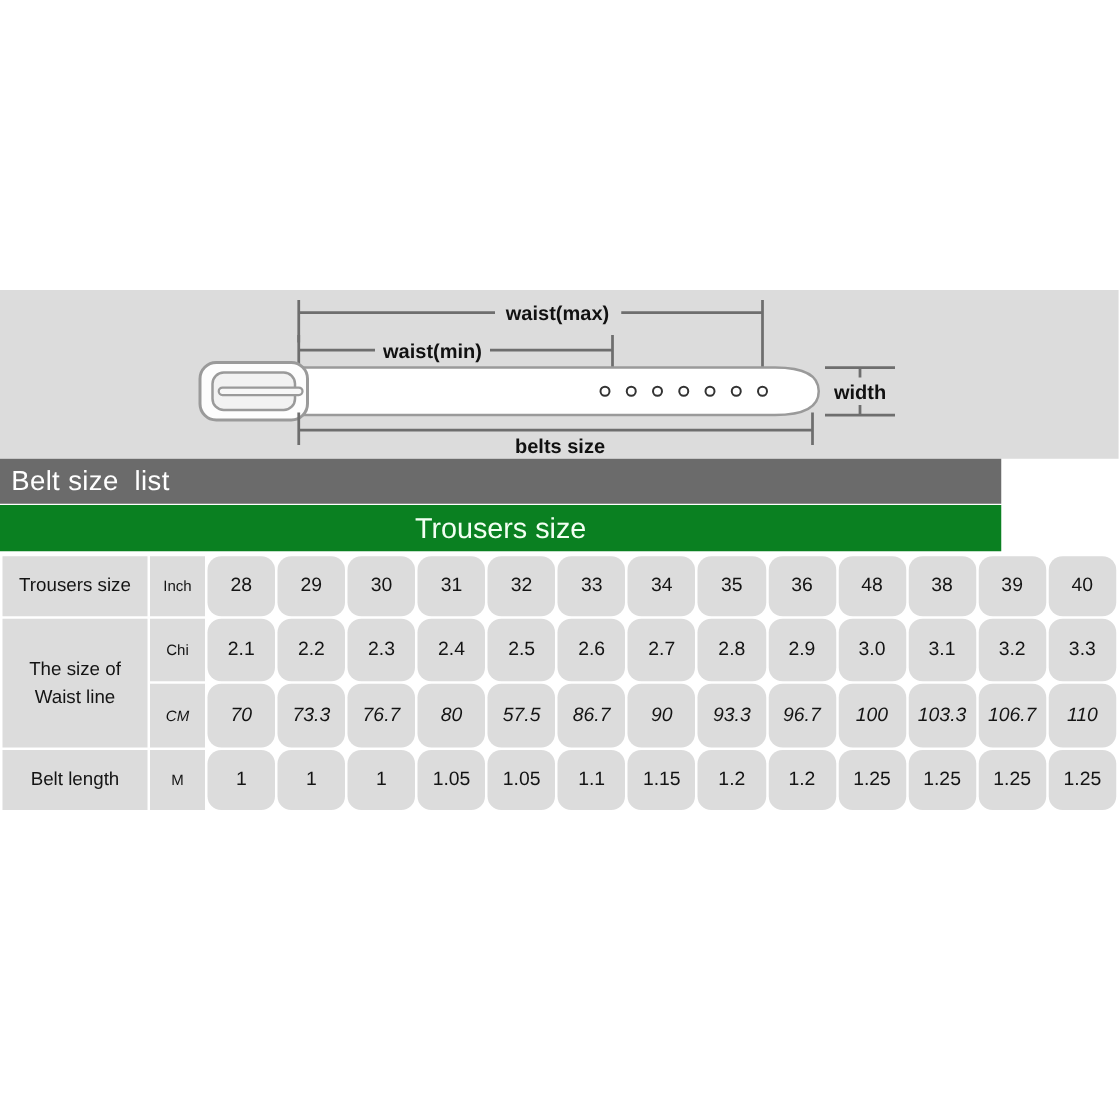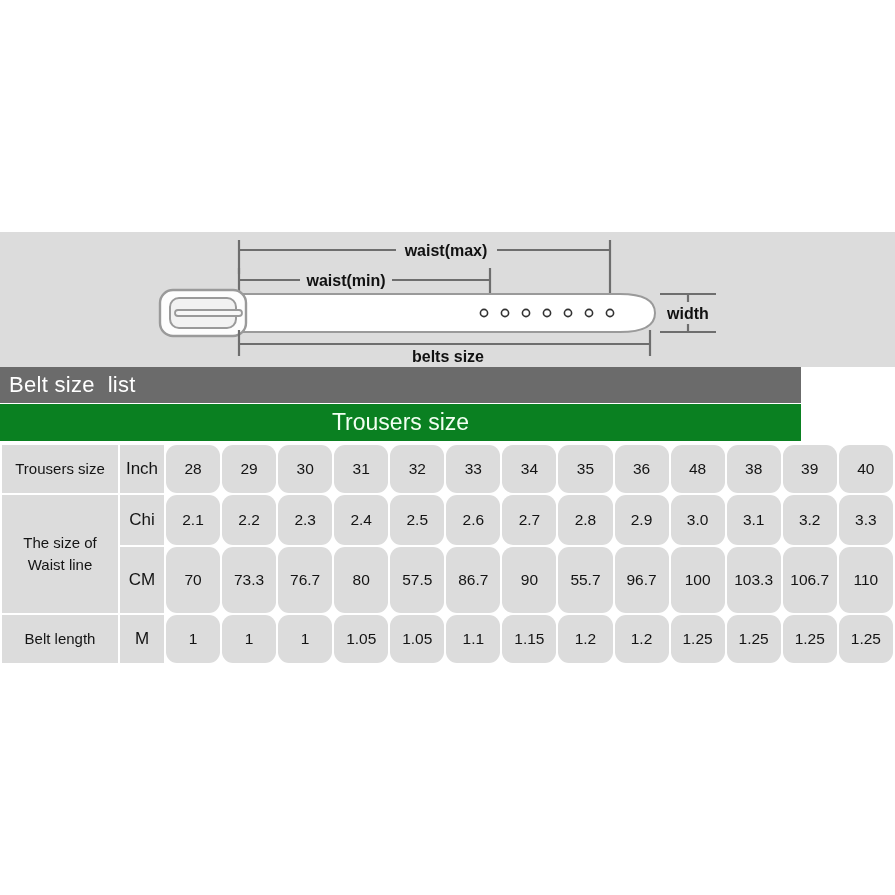--- a/index.html
+++ b/index.html
@@ -89,29 +89,29 @@
     padding: 0;
     border: 0;
   }
   #size-table td.rowlabel {
     width: 116px;
     font-size: 15px;
     line-height: 1.45;
   }
   #size-table td.unit {
     width: 44px;
-    font-size: 17px;
+    font-size: 12px;
   }
   #size-table td.val {
     font-size: 15.5px;
     border-radius: 11px;
   }
   tr.r-head td { height: 48px; }
   tr.r-chi  td { height: 50px; }
-  tr.r-cm   td { height: 66px; }
+  tr.r-cm   td { height: 51px; font-style: italic; }
   tr.r-belt td { height: 48px; margin-top: 28px; }
 </style>
 </head>
 <body>
 
 <div id="page">
 
   <div id="diagram-panel">
     <svg id="diagram-svg" viewBox="0 0 895 135" xmlns="http://www.w3.org/2000/svg">
 
@@ -211,21 +211,21 @@
 
       <tr class="r-cm">
         <td class="unit">CM</td>
         <td class="val">70</td>
         <td class="val">73.3</td>
         <td class="val">76.7</td>
         <td class="val">80</td>
         <td class="val">57.5</td>
         <td class="val">86.7</td>
         <td class="val">90</td>
-        <td class="val">55.7</td>
+        <td class="val">93.3</td>
         <td class="val">96.7</td>
         <td class="val">100</td>
         <td class="val">103.3</td>
         <td class="val">106.7</td>
         <td class="val">110</td>
       </tr>
 
       <tr class="r-belt">
         <td class="rowlabel">Belt length</td>
         <td class="unit">M</td>

